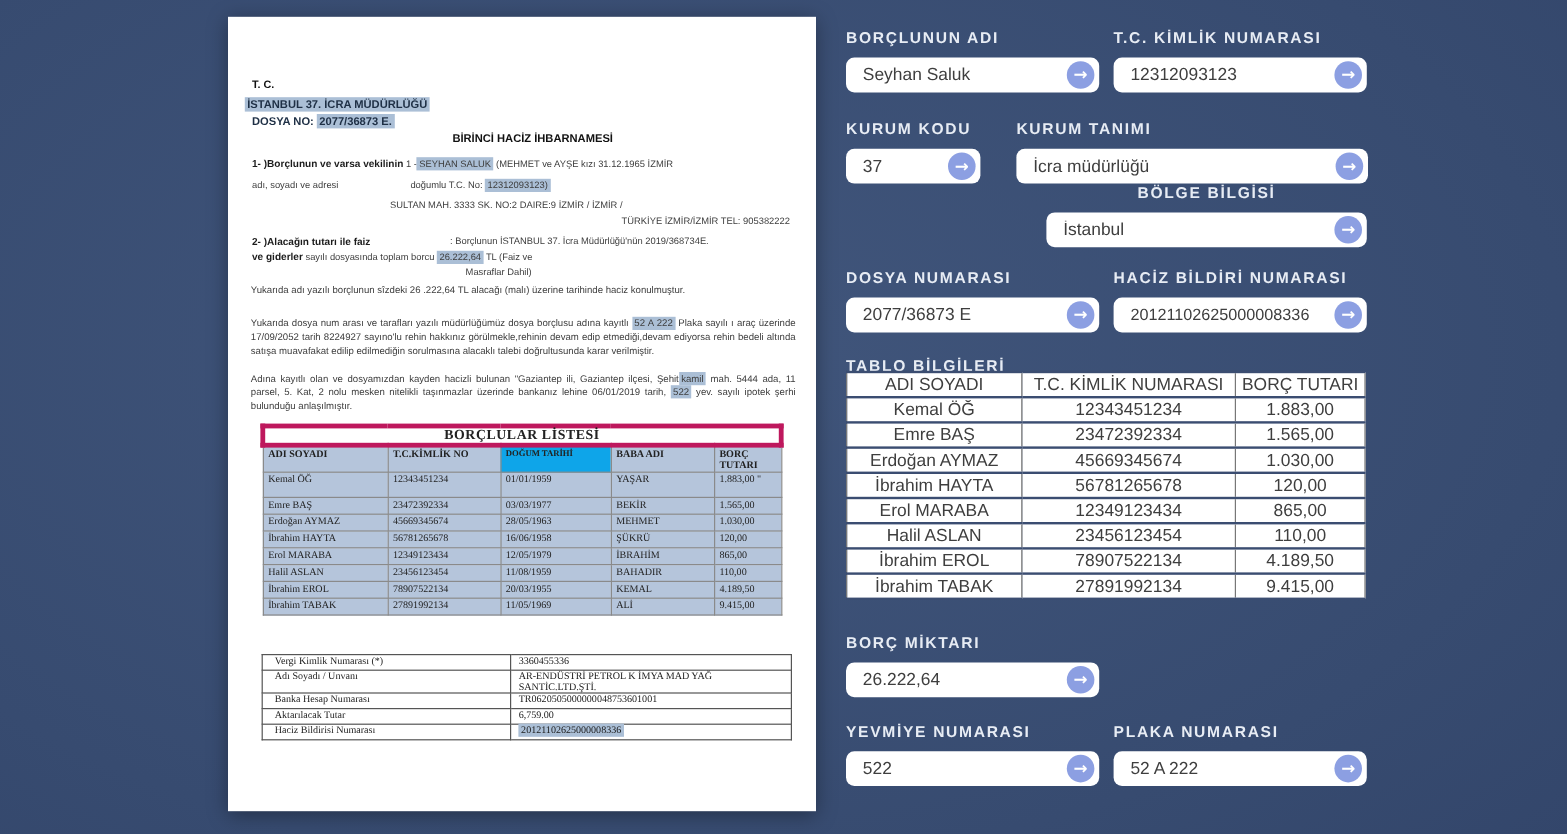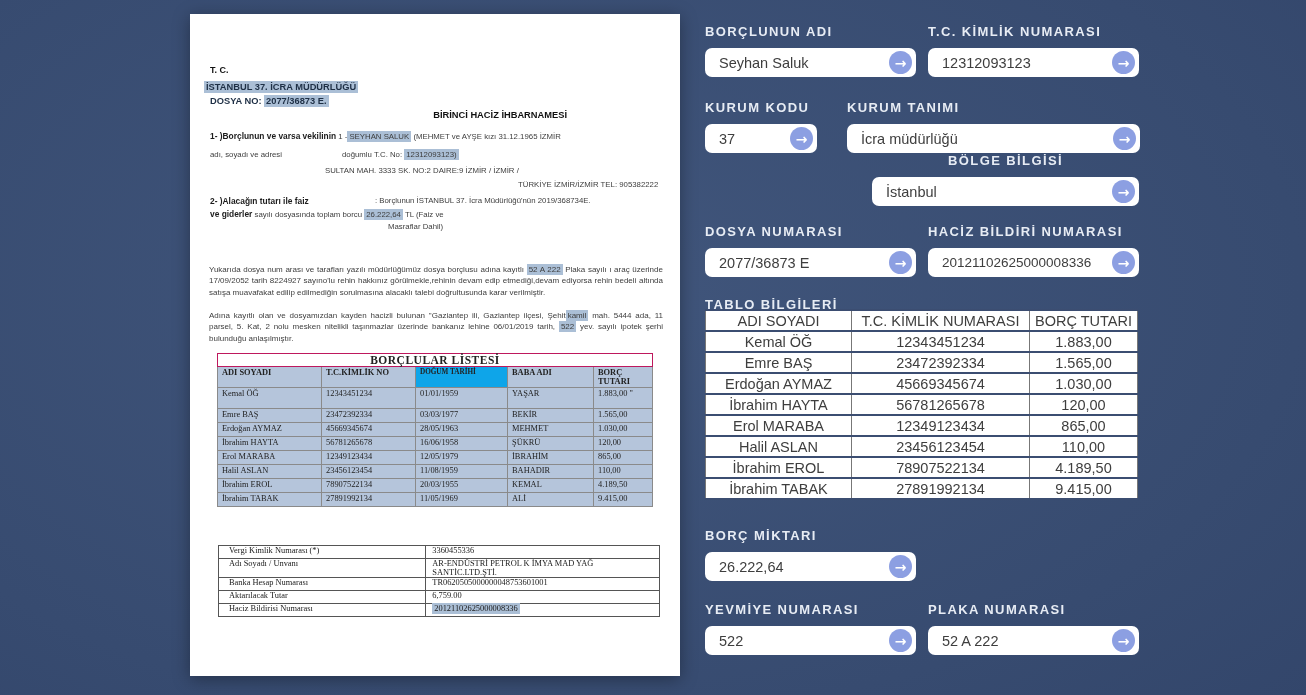--- a/index.html
+++ b/index.html
@@ -20,21 +20,21 @@
   .doc .hl{padding:1px 2px;}
   .tc-line{font-weight:bold;font-size:9px;color:#111;}
   .office-line{font-weight:bold;font-size:9.3px;color:#1e2f45;}
   .dosya-line{font-weight:bold;font-size:9.3px;color:#1e2f45;}
   .doc-title{font-weight:bold;font-size:9.3px;color:#111;}
   .para{position:absolute;font-size:8px;color:#3d3d3d;line-height:11.4px;text-align:justify;white-space:normal;}
   
   .t1wrap{position:absolute;left:27px;top:339px;width:436px;}
   .t1{width:100%;border-collapse:collapse;font-family:"Liberation Serif",serif;}
   .t1 td,.t1 th{border:1px solid #8a8a8a;font-size:8.4px;color:#222;padding:1px 4px;text-align:left;vertical-align:top;background:#b5c5db;}
-  .t1 .t1-title{background:#fff;border:1px solid #be185d;text-align:center;font-weight:bold;font-size:11.5px;letter-spacing:.5px;padding:0;}
+  .t1 .t1-title{background:#fff;border:4px solid #be185d;text-align:center;font-weight:bold;font-size:11.5px;letter-spacing:.5px;padding:0;}
   .t1 th{font-weight:bold;font-size:8.4px;}
   .t1 th.small{font-size:7.2px;background:#0ea5e9;}
   .t1 tbody tr:first-child td{height:18px;}
   .t1 tbody td{height:11px;}
   
   .t2wrap{position:absolute;left:28px;top:531px;width:442px;}
   .t2{width:100%;border-collapse:collapse;font-family:"Liberation Serif",serif;}
   .t2 td{border:1px solid #555;font-size:8.4px;color:#1a1a1a;padding:0 16px 0 10px;height:12px;vertical-align:top;}
   .t2 td:first-child{width:47%;}
   .t2 td:last-child{font-weight:normal;padding-left:6px;}
@@ -63,37 +63,38 @@
     height:19px;font-size:14.5px;font-weight:normal;color:#3e3e3e;text-align:center;padding:0 4px;
   }
 </style>
 </head>
 <body>
 
 <section class="doc">
   <div class="dline tc-line" style="left:20px;top:51px">T. C.</div>
   <div class="dline office-line" style="left:14px;top:68px"><span class="hl">İSTANBUL 37. İCRA MÜDÜRLÜĞÜ</span></div>
   <div class="dline dosya-line" style="left:20px;top:82px"><span>DOSYA NO: </span><span class="hl">2077/36873 E.</span></div>
-  <div class="dline doc-title" style="left:187px;top:96px;width:190px;text-align:right">BİRİNCİ HACİZ İHBARNAMESİ</div>
+  <div class="dline doc-title" style="left:187px;top:96px;width:190px;text-align:left">BİRİNCİ HACİZ İHBARNAMESİ</div>
 
   <div class="dline" style="left:20px;top:117px">
     <span class="b">1-  )Borçlunun ve varsa vekilinin</span><span><span> 1 -</span><span class="hl">SEYHAN SALUK</span><span> (MEHMET ve AYŞE kızı 31.12.1965 İZMİR</span></span>
   </div>
   <div class="dline" style="left:20px;top:136px">adı, soyadı ve adresi</div>
   <div class="dline" style="left:152px;top:136px"><span>doğumlu T.C. No: </span><span class="hl">12312093123)</span></div>
   <div class="dline" style="left:135px;top:152px">SULTAN MAH. 3333 SK. NO:2 DAIRE:9 İZMİR / İZMİR /</div>
   <div class="dline" style="left:328px;top:166px">TÜRKİYE İZMİR/İZMİR TEL: 905382222</div>
 
   <div class="dline" style="left:20px;top:182px"><span class="b">2-  )Alacağın tutarı ile faiz</span></div>
   <div class="dline" style="left:185px;top:182px">: Borçlunun İSTANBUL 37. İcra Müdürlüğü'nün 2019/368734E.</div>
   <div class="dline" style="left:20px;top:195px">
     <span class="b">ve giderler</span><span><span> sayılı dosyasında toplam borcu </span><span class="hl">26.222,64</span><span> TL (Faiz ve</span></span>
   </div>
   <div class="dline" style="left:198px;top:208px">Masraflar Dahil)</div>
 
+  <div class="para" style="left:19px;top:222px;width:454px">Yukarıda adı yazılı borçlunun sîzdeki 26 .222,64 TL alacağı (malı) üzerine tarihinde haciz konulmuştur.</div>
   <div class="para" style="left:19px;top:250px;width:454px"><span>Yukarıda dosya num arası ve tarafları yazılı müdürlüğümüz dosya borçlusu adına kayıtlı </span><span class="hl">52 A 222</span><span> Plaka sayılı ı araç üzerinde 17/09/2052 tarih 8224927 sayıno'lu rehin hakkınız görülmekle,rehinin devam edip etmediği,devam ediyorsa rehin bedeli altında satışa muavafakat edilip edilmediğin sorulmasına alacaklı talebi doğrultusunda karar verilmiştir.</span></div>
   <div class="para" style="left:19px;top:296px;width:454px"><span>Adına kayıtlı olan ve dosyamızdan kayden hacizli bulunan "Gaziantep ili, Gaziantep ilçesi, Şehit</span><span class="hl">kamil</span><span> mah. 5444 ada, 11 parsel, 5. Kat, 2 nolu mesken nitelikli taşınmazlar üzerinde bankanız lehine 06/01/2019 tarih, </span><span class="hl">522</span><span> yev. sayılı ipotek şerhi bulunduğu anlaşılmıştır.</span></div>
 
   <div class="t1wrap">
     <table class="t1">
       <thead>
         <tr>
             <td class="t1-title" colspan="5">BORÇLULAR LİSTESİ</td>
           </tr>
         <tr>

